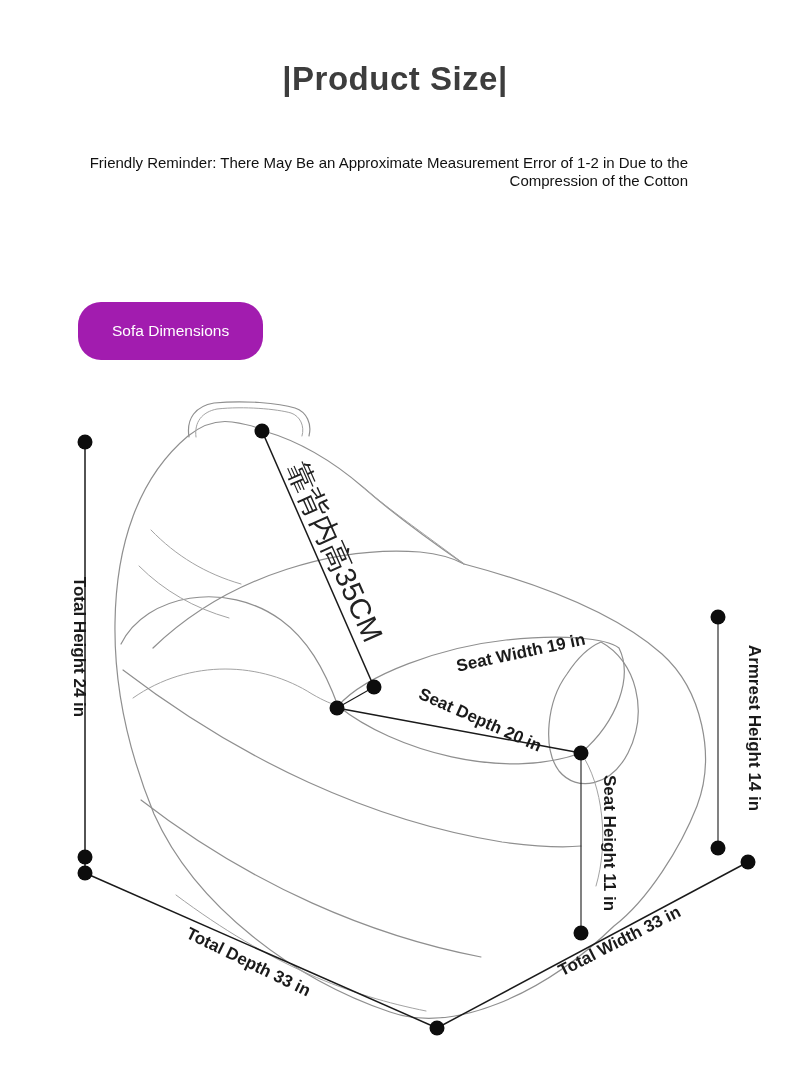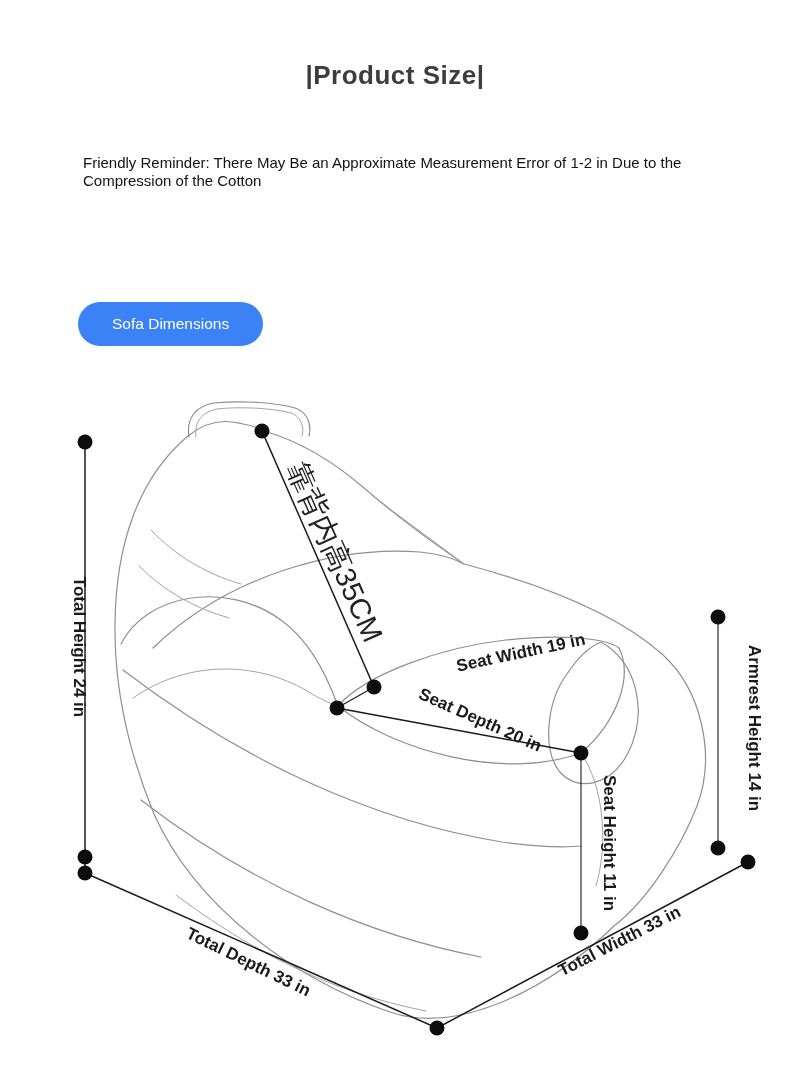--- a/index.html
+++ b/index.html
@@ -11,49 +11,50 @@
     height: 1080px;
     background: #ffffff;
     overflow: hidden;
   }
   .title {
     position: absolute;
     top: 60px;
     left: 0;
     width: 100%;
     text-align: center;
-    font-size: 26px;
+    font-size: 33px;
     font-weight: 700;
     color: #3d3d3d;
     letter-spacing: 0.5px;
   }
   .reminder {
     position: absolute;
     top: 154px;
     left: 83px;
     width: 605px;
     font-size: 15px;
     line-height: 17.5px;
     color: #111111;
+    text-align: right;
   }
   .note {
     position: absolute;
     top: 206px;
     left: 82px;
     width: 620px;
     font-size: 15.5px;
     color: #111111;
   }
   .pill-button {
     position: absolute;
     top: 302px;
     left: 78px;
-    height: 44px;
+    height: 58px;
     padding: 0 34px;
-    background: #3b82f6;
+    background: #a21caf;
     color: #ffffff;
     border: none;
     border-radius: 23px;
     font-size: 15.5px;
     font-family: "Liberation Sans", "DejaVu Sans", sans-serif;
     display: flex;
     align-items: center;
     justify-content: center;
     cursor: pointer;
   }

